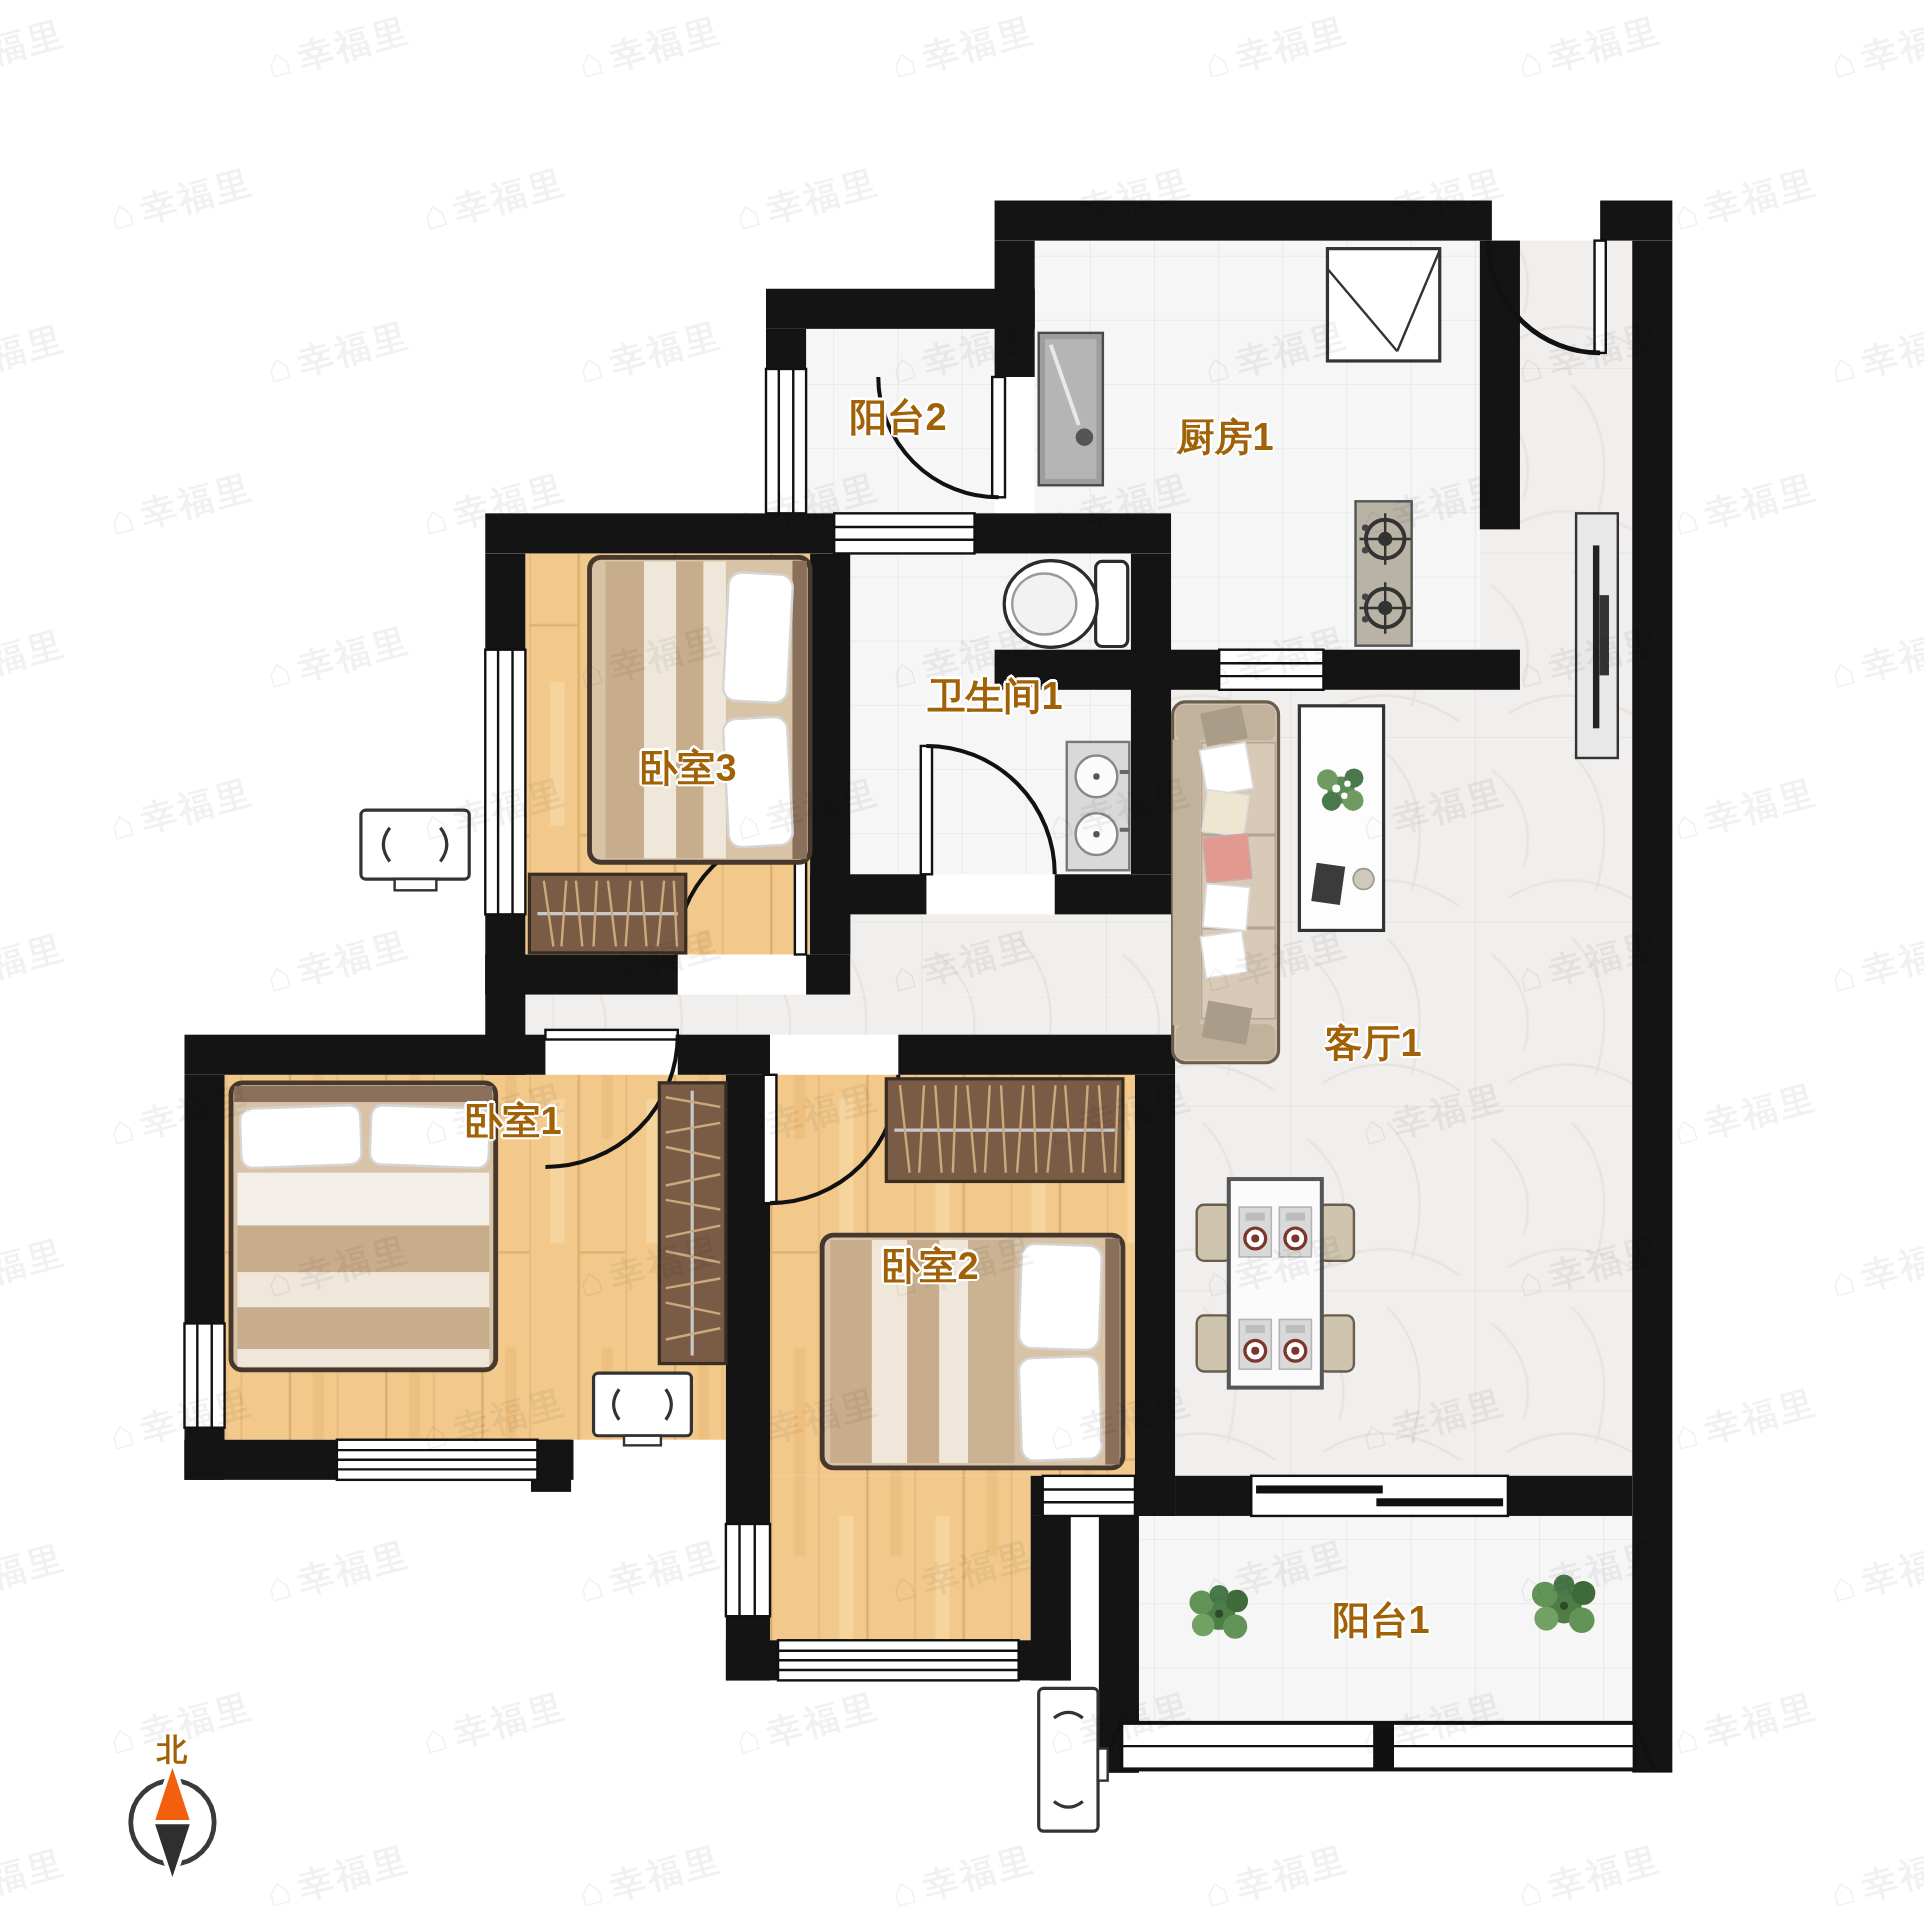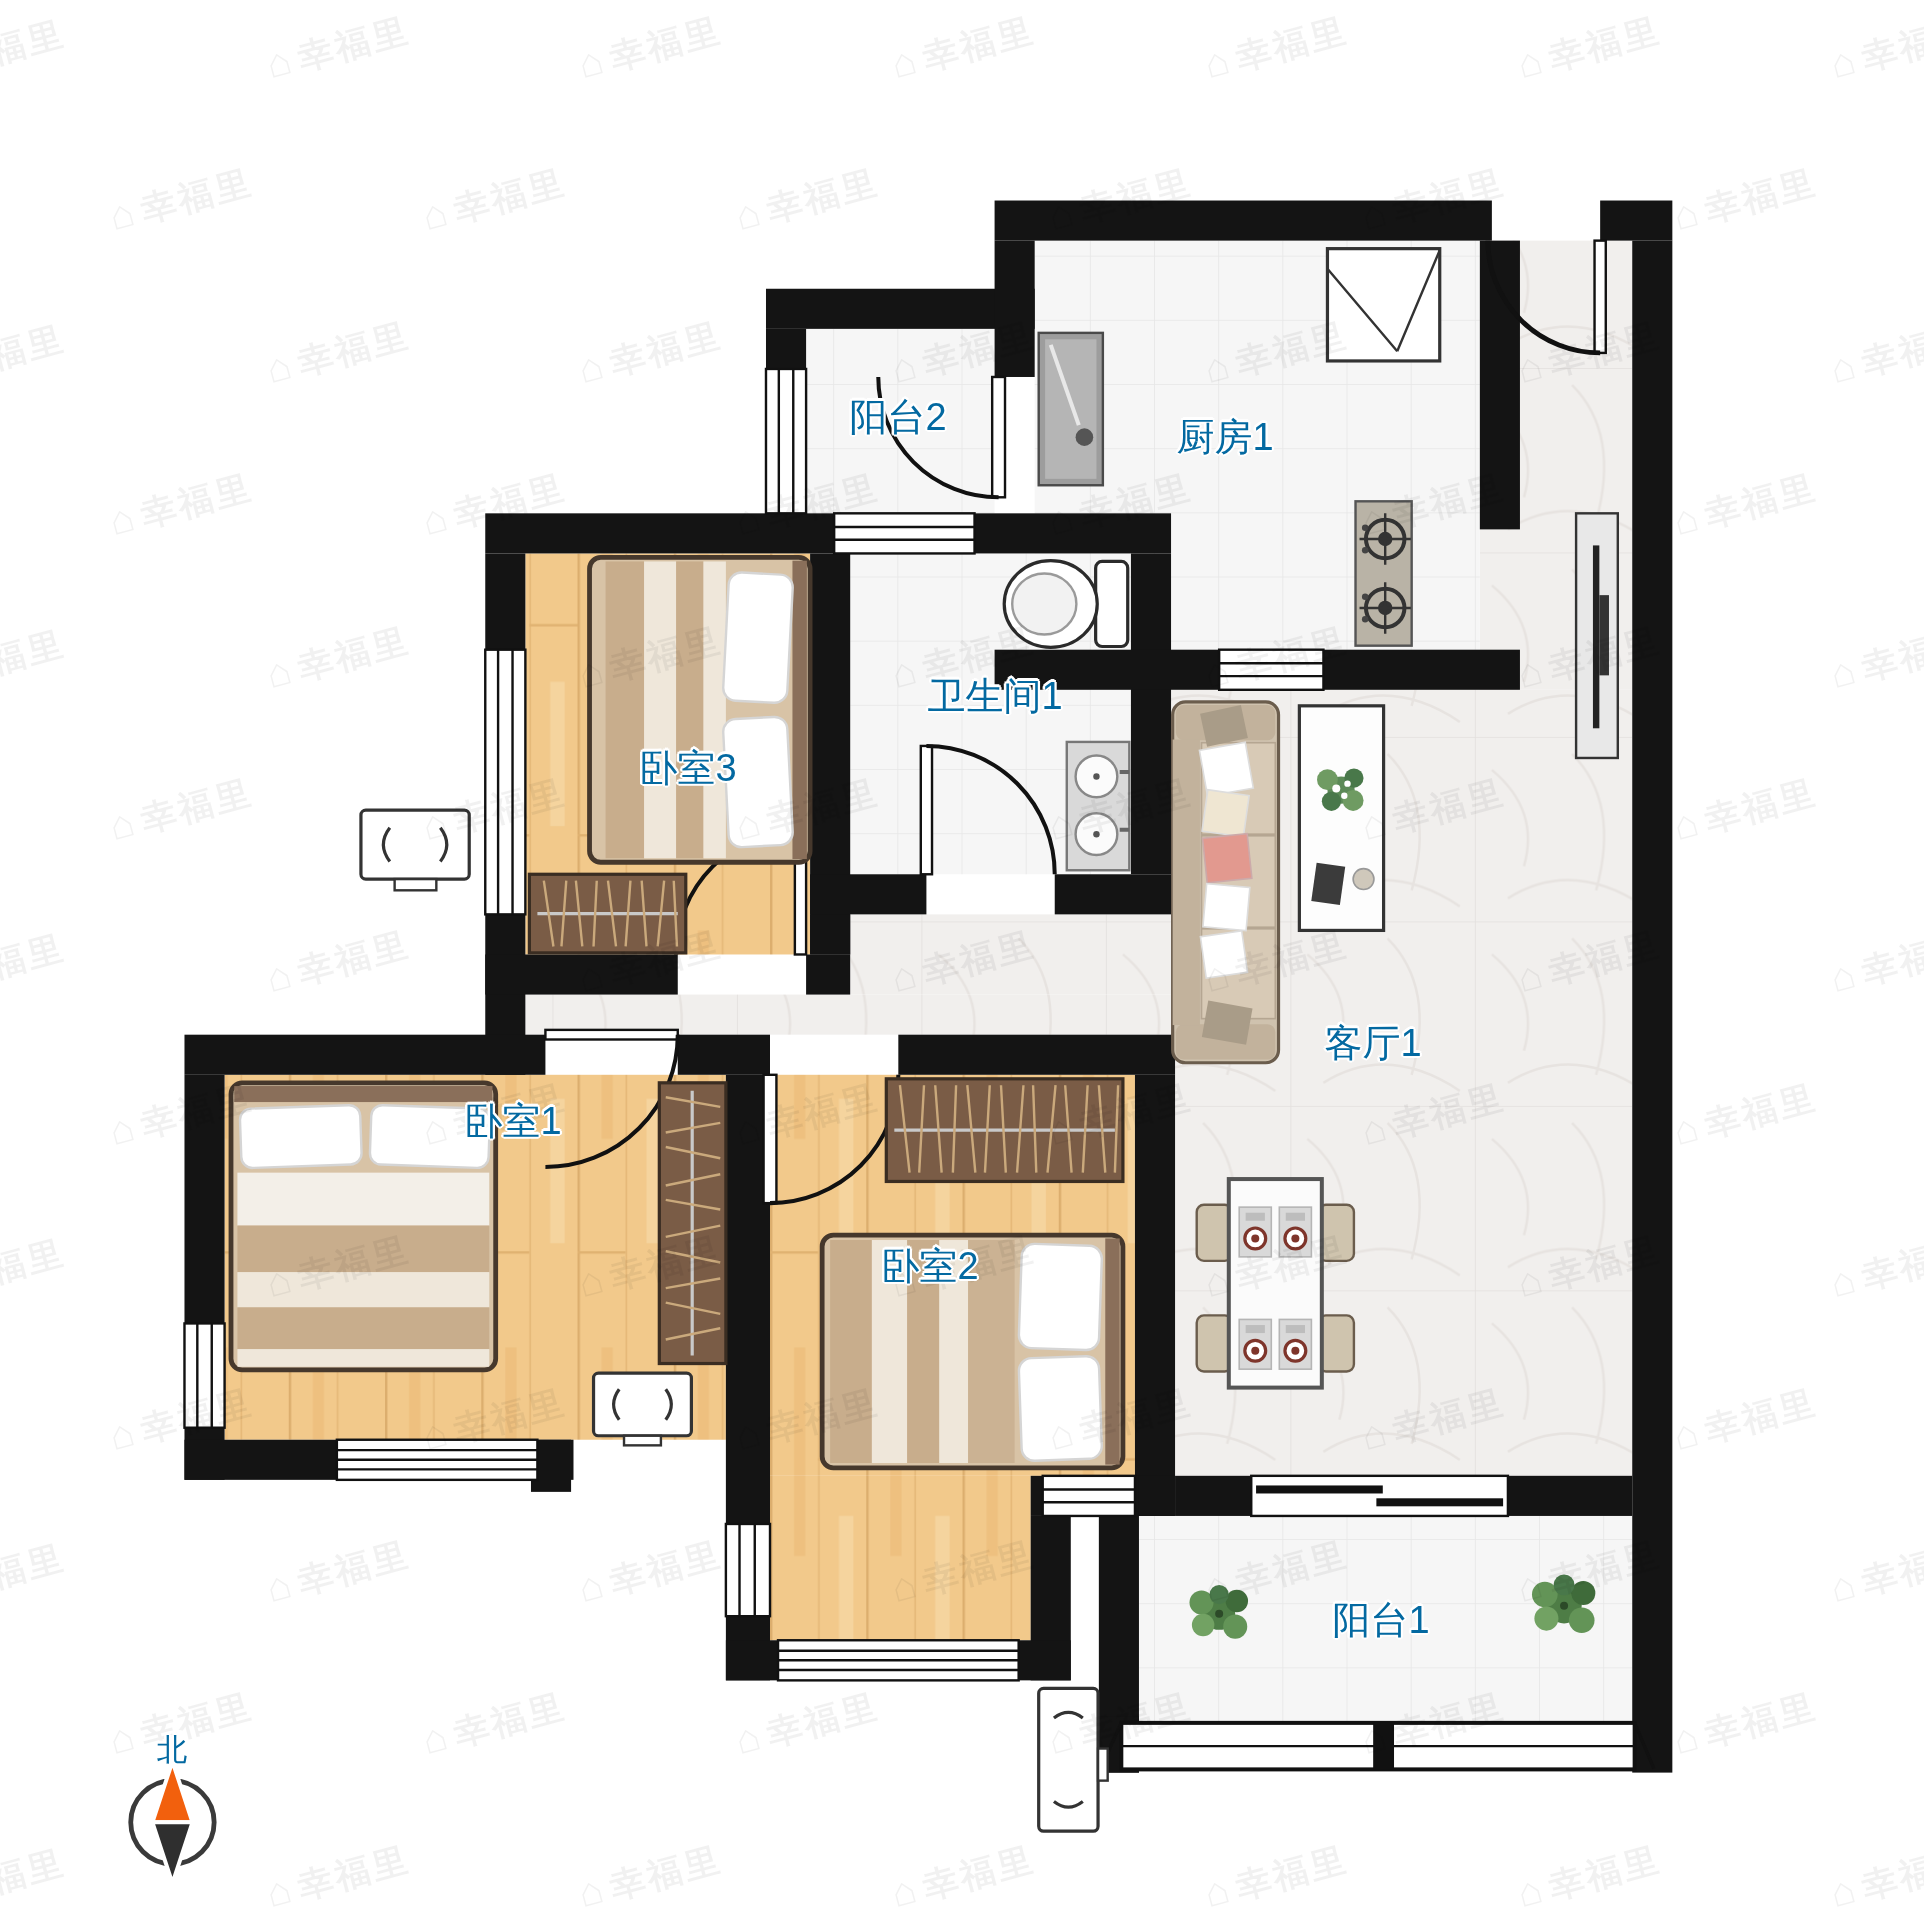--- a/index.html
+++ b/index.html
@@ -4,21 +4,21 @@
 <style>
   html,body{margin:0;padding:0;background:#fff;}
   .stage{position:relative;width:1925px;height:1925px;background:#ffffff;overflow:hidden;
          font-family:"Liberation Sans","DejaVu Sans",sans-serif;}
   .stage svg{position:absolute;left:0;top:0;}
   #watermarks{position:absolute;left:0;top:0;width:1925px;height:1925px;pointer-events:none;z-index:3;}
   .wm{position:absolute;color:rgba(0,0,0,0.055);font-size:35px;font-weight:bold;
       transform:rotate(-15deg);white-space:nowrap;letter-spacing:3.2px;}
   .wm .h{font-size:40px;margin-right:4.8px;}
   .room-label{position:absolute;z-index:4;transform:translate(-50%,-50%);
-      font-size:38px;font-weight:normal;color:#0369a1;white-space:nowrap;
+      font-size:38px;font-weight:bold;color:#a16207;white-space:nowrap;
       text-shadow:-2.4px 0 0 #fff,2.4px 0 0 #fff,0 -2.4px 0 #fff,0 2.4px 0 #fff,
                   -1.6px -1.6px 0 #fff,1.6px 1.6px 0 #fff,-1.6px 1.6px 0 #fff,1.6px -1.6px 0 #fff;}
   .north-label{font-size:30.5px;}
 </style>
 </head>
 <body>
 
 <div class="stage">
 
 <svg width="1925" height="1925" viewBox="0 0 2400 2400">

